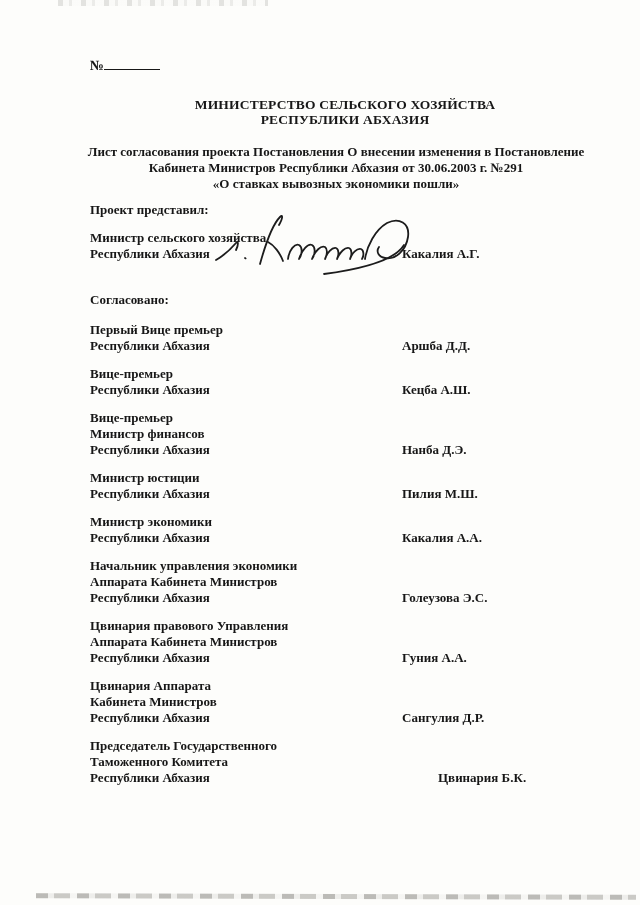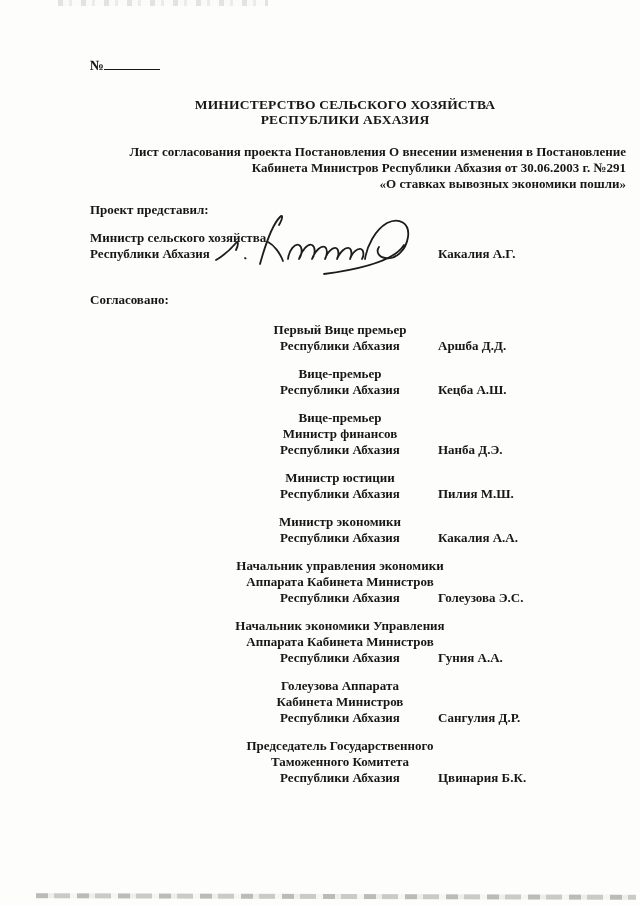--- a/index.html
+++ b/index.html
@@ -50,39 +50,39 @@
     margin: 23px 0 0 45px;
     width: 600px;
     text-align: center;
     font-size: 13.5px;
     line-height: 15px;
     letter-spacing: 0.2px;
   }
   .subject {
     margin: 17px 0 0 46px;
     width: 580px;
-    text-align: right;
+    text-align: center;
     font-size: 13px;
     line-height: 16px;
   }
   .heading { margin: 10px 0 0 90px; }
   .heading.agreed { margin-top: 30px; }
   .row {
     position: relative;
     margin: 12px 0 0 90px;
     width: 500px;
   }
   .row .name {
     position: absolute;
-    left: 348px;
+    left: 312px;
     bottom: 0;
     white-space: nowrap;
   }
   #signatories { margin-top: 14px; }
-  #signatories .row { margin-top: 4px; margin-bottom: 12px; text-align: center; }
+  #signatories .row { margin-top: 4px; margin-bottom: 12px; }
   #signatories .row:last-child .name { left: 348px; }
   .submitter-row { margin-top: 12px; }
   .signature-svg {
     position: absolute;
     left: 122px; top: -22px;
     width: 250px; height: 70px;
     pointer-events: none;
   }
   .signature-svg path {
     fill: none;
@@ -177,29 +177,29 @@
       <div class="row">
     <div class="titles">
           <div>Начальник управления экономики</div>
           <div>Аппарата Кабинета Министров</div>
           <div>Республики Абхазия</div>
         </div>
     <div class="name">Голеузова Э.С.</div>
   </div>
       <div class="row">
     <div class="titles">
-          <div>Начальник экономики Управления</div>
+          <div>Цвинария правового Управления</div>
           <div>Аппарата Кабинета Министров</div>
           <div>Республики Абхазия</div>
         </div>
     <div class="name">Гуния А.А.</div>
   </div>
       <div class="row">
     <div class="titles">
-          <div>Голеузова Аппарата</div>
+          <div>Цвинария Аппарата</div>
           <div>Кабинета Министров</div>
           <div>Республики Абхазия</div>
         </div>
     <div class="name">Сангулия Д.Р.</div>
   </div>
       <div class="row">
     <div class="titles">
           <div>Председатель Государственного</div>
           <div>Таможенного Комитета</div>
           <div>Республики Абхазия</div>

